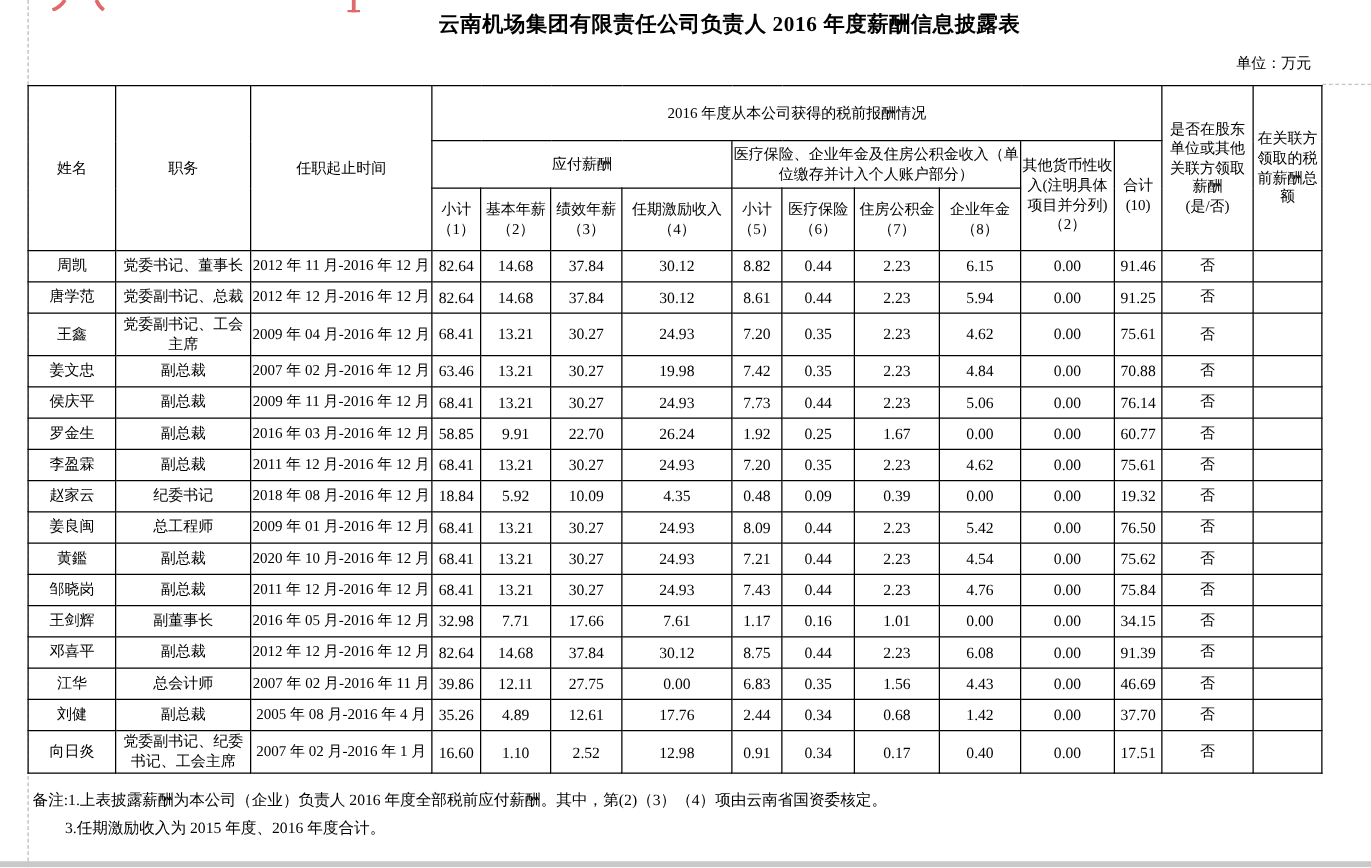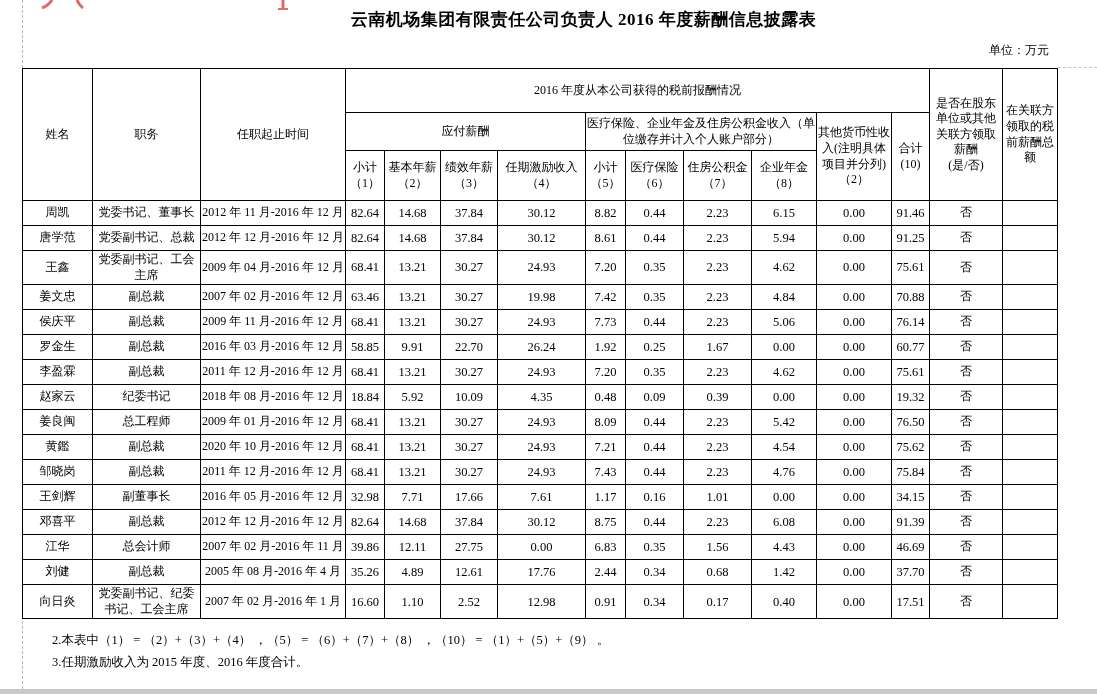--- a/index.html
+++ b/index.html
@@ -413,17 +413,17 @@
           <td class="num">0.40</td>
           <td class="num">0.00</td>
           <td class="num">17.51</td>
           <td>否</td>
           <td></td>
         </tr>
       </tbody>
   </table>
 
   <div style="position:absolute;left:26px;top:630px;font-size:12.5px;line-height:1.75;z-index:1;">
-    <div style="padding-left:26px;">2.本表中（1） = （2）+（3）+（4） ，（5） = （6）+（7）+（8） ，（10） = （1）+（5）+（9） 。</div>
+    <div>备注:1.上表披露薪酬为本公司（企业）负责人 2016 年度全部税前应付薪酬。其中，第(2)（3）（4）项由云南省国资委核定。</div>
     <div style="padding-left:26px;">3.任期激励收入为 2015 年度、2016 年度合计。</div>
   </div>
 
 </div>
 
 </body></html>

